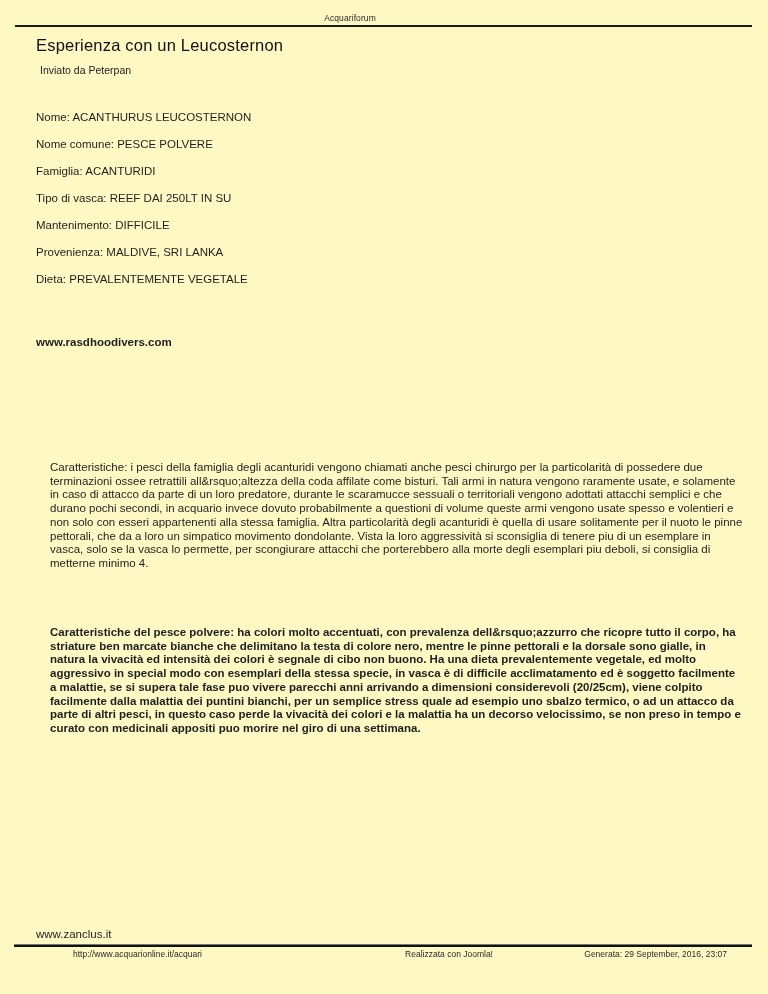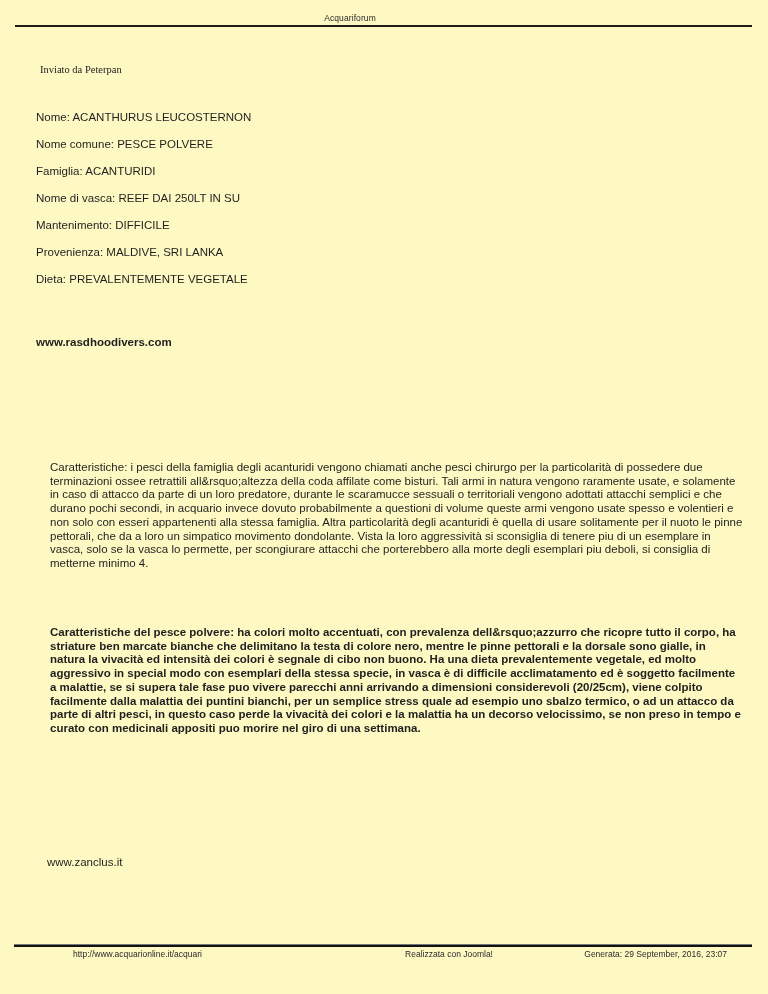--- a/index.html
+++ b/index.html
@@ -43,42 +43,41 @@
     font-weight: 400;
     color: #111111;
     letter-spacing: 0.2px;
   }
   .byline {
     position: absolute;
     top: 64px;
     left: 40px;
     font-size: 10.5px;
     color: #222222;
-    font-family: Liberation Serif, serif;
   }
   .fields {
     position: absolute;
     top: 110px;
     left: 36px;
     width: 694px;
   }
   .field {
     height: 27px;
     font-size: 11.5px;
     line-height: 14px;
     color: #1f1f1f;
   }
   .plain-link {
     position: absolute;
     left: 36px;
     font-size: 11.5px;
     color: #1f1f1f;
   }
   .link-rasdhoo { top: 336px; font-weight: bold; }
-  .link-zanclus { top: 856px; margin-left: 11px; }
+  .link-zanclus { top: 928px; }
   .para {
     position: absolute;
     left: 36px;
     width: 694px;
     margin: 14px;
     font-size: 11.5px;
     line-height: 13.7px;
     color: #1f1f1f;
     text-align: left;
   }
@@ -108,27 +107,28 @@
 </head>
 <body>
 
 <div class="page">
 
   <div class="site-name-wrap">
     <span>Acquariforum</span>
   </div>
   <div class="top-rule"></div>
 
+  <h1 class="post-title">Esperienza con un Leucosternon</h1>
   <div class="byline">Inviato da Peterpan</div>
 
   <div class="fields">
     <div class="field">Nome: ACANTHURUS LEUCOSTERNON</div>
     <div class="field">Nome comune: PESCE POLVERE</div>
     <div class="field">Famiglia: ACANTURIDI</div>
-    <div class="field">Nome di vasca: REEF DAI 250LT IN SU</div>
+    <div class="field">Tipo di vasca: REEF DAI 250LT IN SU</div>
     <div class="field">Mantenimento: DIFFICILE</div>
     <div class="field">Provenienza: MALDIVE, SRI LANKA</div>
     <div class="field">Dieta: PREVALENTEMENTE VEGETALE</div>
   </div>
 
   <div class="plain-link link-rasdhoo">www.rasdhoodivers.com</div>
 
   <p class="para para-1">Caratteristiche: i pesci della famiglia degli acanturidi vengono chiamati anche pesci chirurgo per la particolarità di possedere due terminazioni ossee retrattili all&amp;rsquo;altezza della coda affilate come bisturi. Tali armi in natura vengono raramente usate, e solamente in caso di attacco da parte di un loro predatore, durante le scaramucce sessuali o territoriali vengono adottati attacchi semplici e che durano pochi secondi, in acquario invece dovuto probabilmente a questioni di volume queste armi vengono usate spesso e volentieri e non solo con esseri appartenenti alla stessa famiglia. Altra particolarità degli acanturidi è quella di usare solitamente per il nuoto le pinne pettorali, che da a loro un simpatico movimento dondolante. Vista la loro aggressività si sconsiglia di tenere piu di un esemplare in vasca, solo se la vasca lo permette, per scongiurare attacchi che porterebbero alla morte degli esemplari piu deboli, si consiglia di metterne minimo 4.</p>
 
   <p class="para para-2">Caratteristiche del pesce polvere: ha colori molto accentuati, con prevalenza dell&amp;rsquo;azzurro che ricopre tutto il corpo, ha striature ben marcate bianche che delimitano la testa di colore nero, mentre le pinne pettorali e la dorsale sono gialle, in natura la vivacità ed intensità dei colori è segnale di cibo non buono. Ha una dieta prevalentemente vegetale, ed molto aggressivo in special modo con esemplari della stessa specie, in vasca è di difficile acclimatamento ed è soggetto facilmente a malattie, se si supera tale fase puo vivere parecchi anni arrivando a dimensioni considerevoli (20/25cm), viene colpito facilmente dalla malattia dei puntini bianchi, per un semplice stress quale ad esempio uno sbalzo termico, o ad un attacco da parte di altri pesci, in questo caso perde la vivacità dei colori e la malattia ha un decorso velocissimo, se non preso in tempo e curato con medicinali appositi puo morire nel giro di una settimana.</p>

